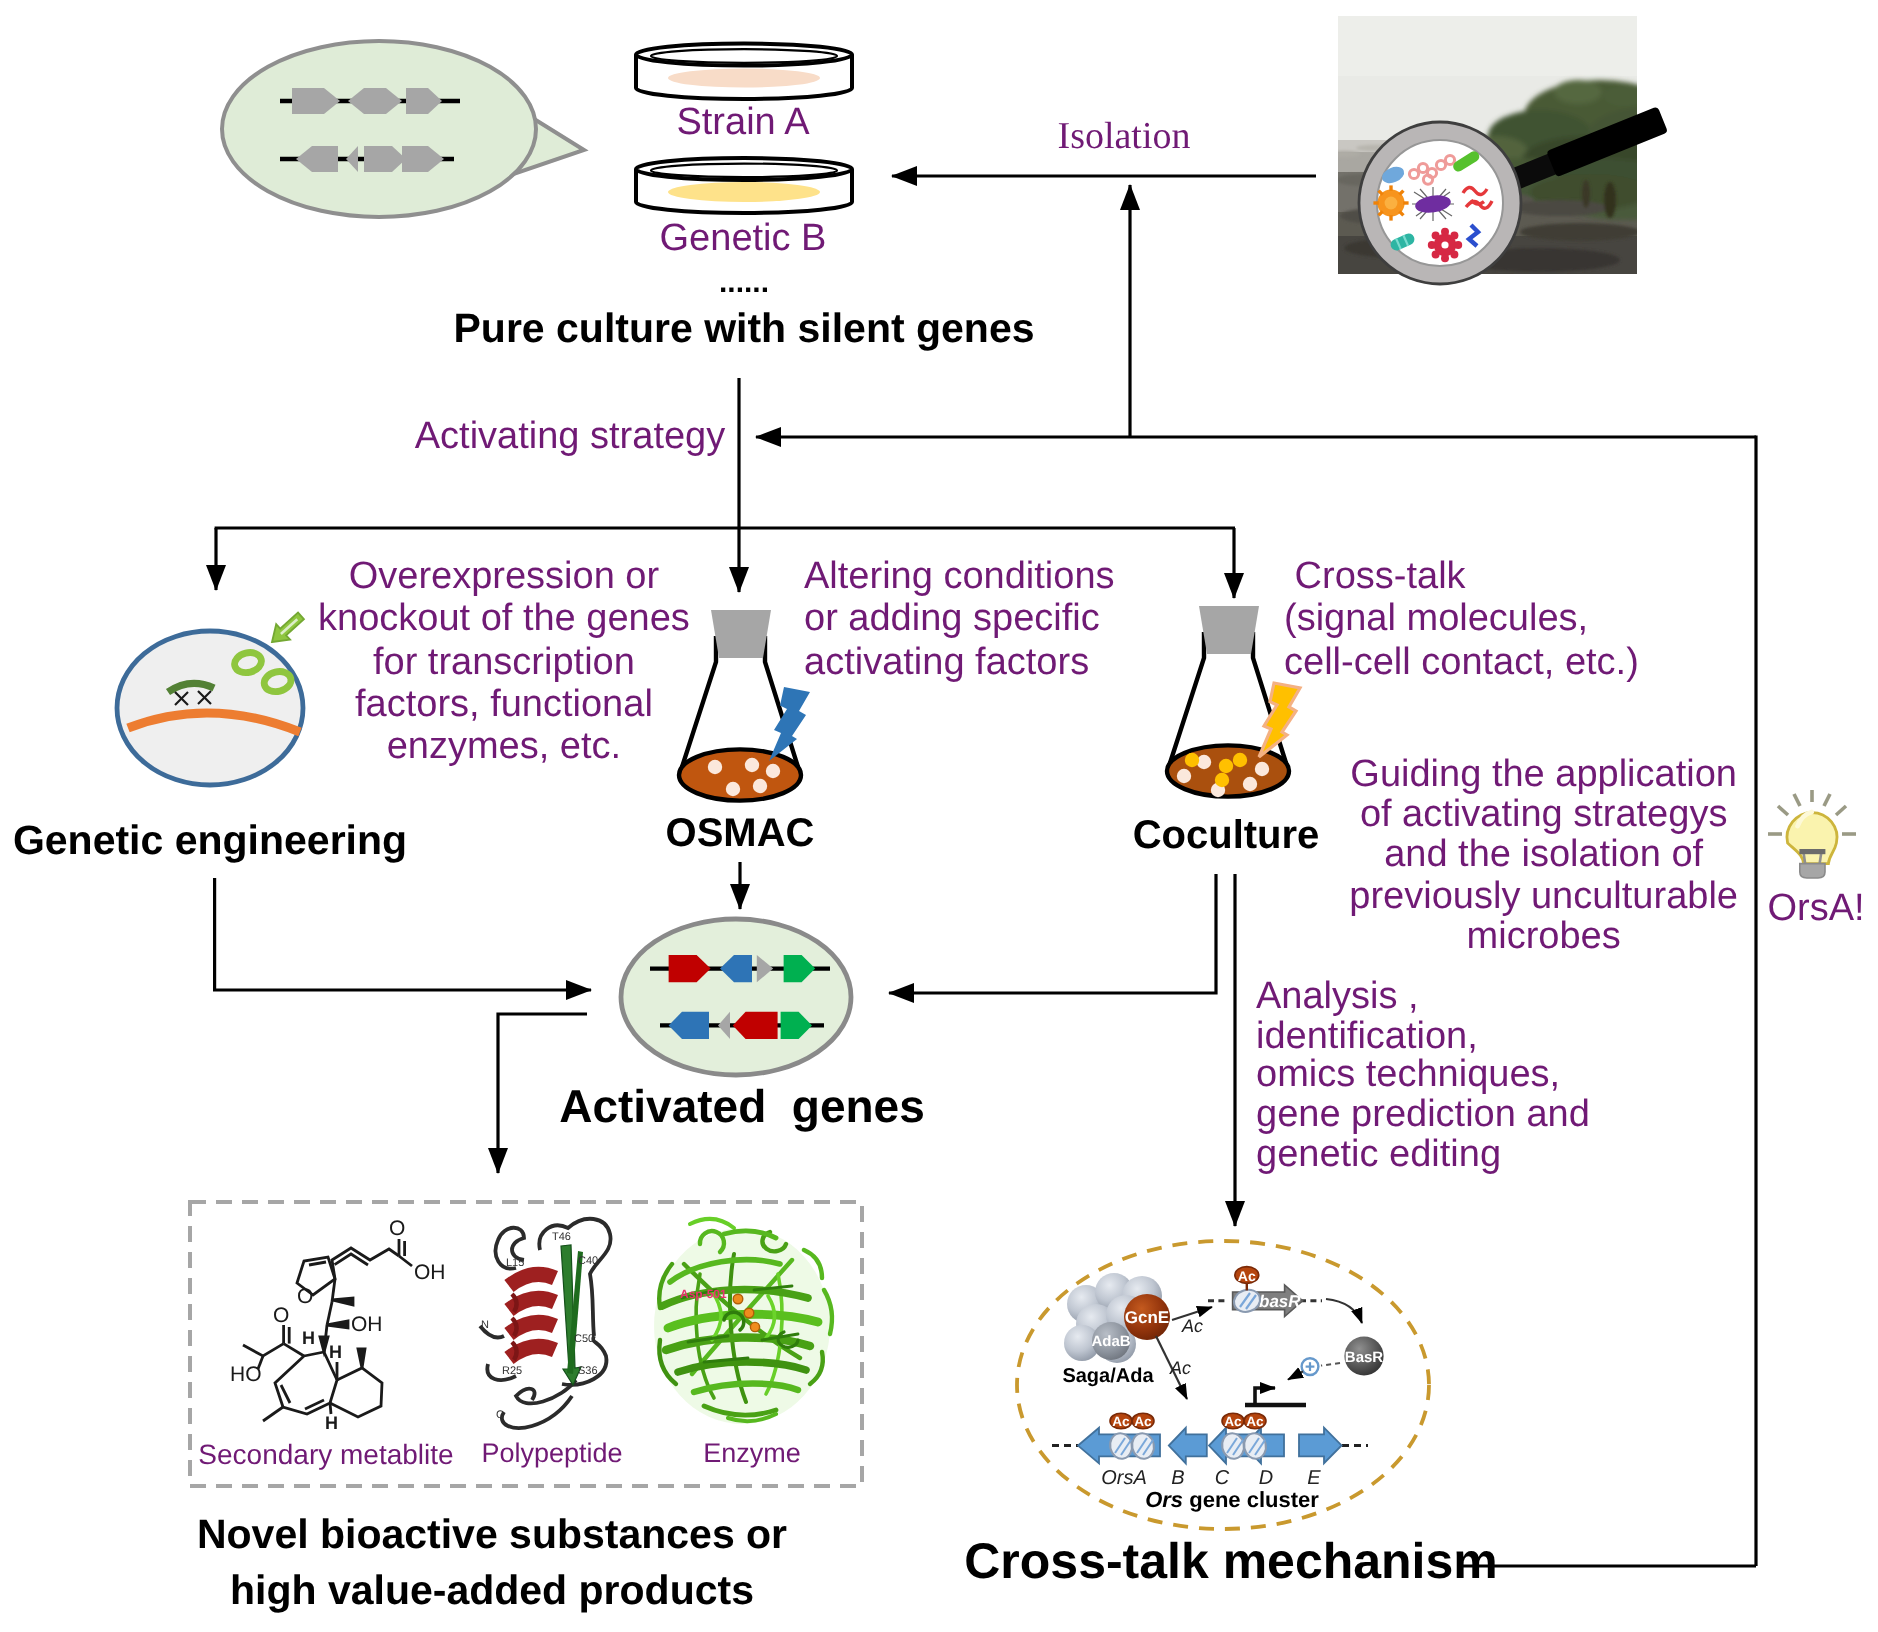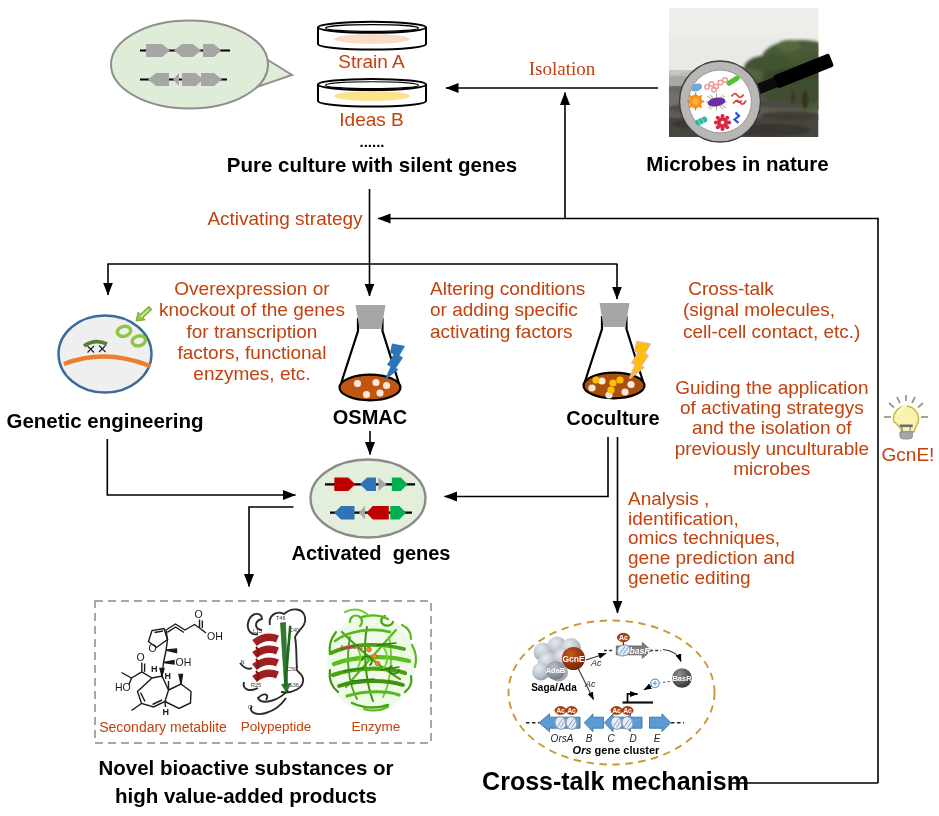--- a/index.html
+++ b/index.html
@@ -1,18 +1,18 @@
 <!DOCTYPE html>
 <html><head>
 <meta charset="utf-8">
 <style>
 html,body{margin:0;padding:0;background:#fff;}
 #c{position:relative;width:939px;height:816px;background:#fff;font-family:"Liberation Sans",sans-serif;color:#1a1a1a;overflow:hidden;}
 #c svg{position:absolute;left:0;top:0;}
-.t{position:absolute;white-space:nowrap;font-size:19px;line-height:21px;color:#c2410c;}
+.t{position:absolute;white-space:nowrap;font-size:19px;line-height:21px;color:#701a75;}
 .ctr{transform:translateX(-50%);text-align:center;}
 .b{font-weight:bold;color:#000;}
 </style>
 </head>
 <body>
 <div id="c">
 <svg width="939" height="816" viewBox="0 0 939 816">
 <defs>
 <marker id="ah" markerWidth="14" markerHeight="12" refX="12.5" refY="5" orient="auto" markerUnits="userSpaceOnUse">
           <path d="M0,0L13,5L0,10z" fill="#000"></path>
@@ -513,34 +513,33 @@
 <g stroke="#8f8f8f" stroke-width="1.3" fill="none">
 <path d="M901.8,426.5 l1.3,8.8"></path>
 <path d="M910.6,426.5 l-1.3,8.8"></path>
 </g>
 <line x1="899.7" y1="425.8" x2="912.7" y2="425.8" stroke="#6b6b6b" stroke-width="2.6"></line>
 <path d="M899.9,431.8 h12.6 v4.2 q0,3 -3.5,3 h-5.6 q-3.5,0 -3.5,-3 z" fill="#a6a6a6" stroke="#8a8a8a" stroke-width="0.8"></path>
 </g>
 </svg>
 
 <div class="t ctr" style="left:371.5px;top:51px;">Strain A</div>
-<div class="t ctr" style="left:371.5px;top:109px;">Ideas B</div>
+<div class="t ctr" style="left:371.5px;top:109px;">Genetic B</div>
 <div class="t ctr b" style="left:372px;top:131px;font-size:15px;">......</div>
 <div class="t ctr b" style="left:372px;top:154px;font-size:20.5px;">Pure culture with silent genes</div>
 <div class="t ctr" style="left:562px;top:58px;font-family:Liberation Serif, serif;">Isolation</div>
-<div class="t ctr b" style="left:737.5px;top:153px;font-size:20.5px;">Microbes in nature</div>
 <div class="t ctr" style="left:285px;top:208px;">Activating strategy</div>
 <div class="t" style="left:159px;top:278px;line-height:21.3px;text-align:center;">Overexpression or<br>knockout of the genes<br>for transcription<br>factors, functional<br>enzymes, etc.</div>
-<div class="t" style="left:402px;top:278px;line-height:21.3px;margin-left:28px;">Altering conditions<br>or adding specific<br>activating factors</div>
-<div class="t" style="left:642px;top:278px;line-height:21.3px;margin-left:41px;">&nbsp;Cross-talk<br>(signal molecules,<br>cell-cell contact, etc.)</div>
+<div class="t" style="left:402px;top:278px;line-height:21.3px;">Altering conditions<br>or adding specific<br>activating factors</div>
+<div class="t" style="left:642px;top:278px;line-height:21.3px;">&nbsp;Cross-talk<br>(signal molecules,<br>cell-cell contact, etc.)</div>
 <div class="t ctr b" style="left:105px;top:410px;font-size:20.5px;">Genetic engineering</div>
 <div class="t ctr b" style="left:370px;top:407px;font-size:20px;">OSMAC</div>
 <div class="t ctr b" style="left:613px;top:408px;font-size:20px;">Coculture</div>
 <div class="t" style="right:70px;top:378px;line-height:20.2px;text-align:center;">Guiding the application<br>of activating strategys<br>and the isolation of<br>previously unculturable<br>microbes</div>
-<div class="t ctr" style="left:908px;top:444px;">GcnE!</div>
-<div class="t ctr b" style="left:371px;top:543px;font-size:20px;">Activated&nbsp; genes</div>
+<div class="t ctr" style="left:908px;top:444px;">OrsA!</div>
+<div class="t ctr b" style="left:371px;top:543px;font-size:23px;">Activated&nbsp; genes</div>
 <div class="t" style="left:628px;top:489px;line-height:19.7px;">Analysis ,<br>identification,<br>omics techniques,<br>gene prediction and<br>genetic editing</div>
 <div class="t ctr" style="left:163px;top:719px;font-size:14px;line-height:16px;">Secondary metablite</div>
 <div class="t ctr" style="left:276px;top:719px;font-size:13.5px;line-height:16px;">Polypeptide</div>
 <div class="t ctr" style="left:376px;top:719px;font-size:13.5px;line-height:16px;text-align:right;">Enzyme</div>
 <div class="t ctr b" style="left:246px;top:753.5px;font-size:20.5px;line-height:28px;">Novel bioactive substances or<br>high value-added products</div>
 <div class="t ctr b" style="left:615.5px;top:771px;font-size:25px;">Cross-talk mechanism</div>
 </div>
 
 </body></html>

